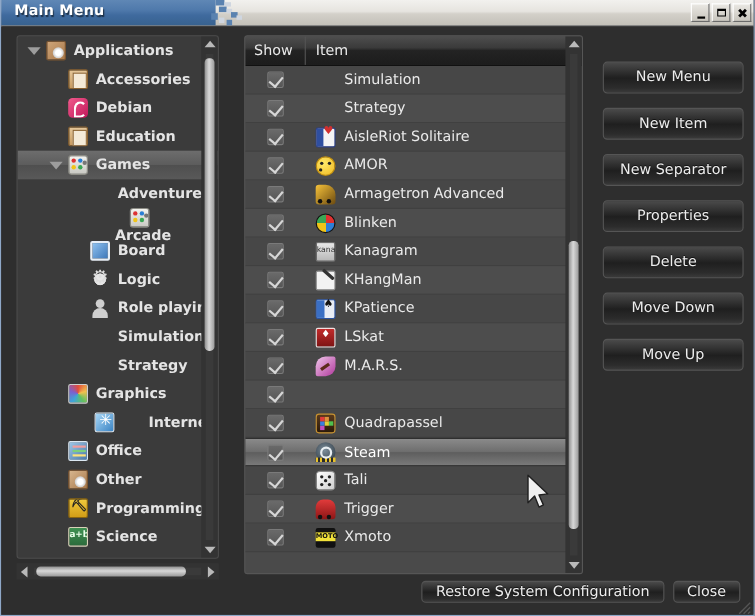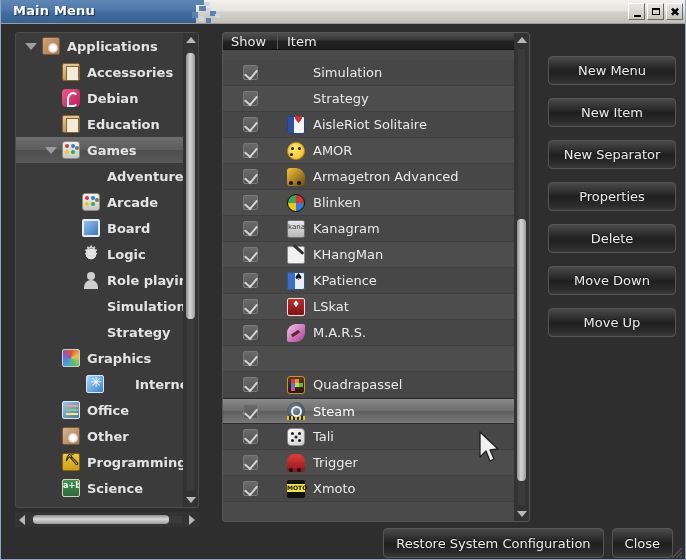--- a/index.html
+++ b/index.html
@@ -180,21 +180,21 @@
   
   .list-pane {
     position:absolute; left:220px; top:8px;
     width:308px; height:490px;
     background:#4a4a4a;
     border:1px solid #565656;
     border-radius:3px;
     overflow:hidden;
   }
   .list-head {
-    position:absolute; left:0; top:0; width:308px; height:17px;
+    position:absolute; left:0; top:0; width:308px; height:27px;
     background: linear-gradient(to bottom,#4e4e4e 0%, #3a3a3a 40%, #232323 50%, #1c1c1c 100%);
     display:flex; align-items:flex-start;
     border-bottom:1px solid #111;
   }
   .col-show {
     width:55px; height:100%; display:flex; align-items:center; padding-left:8px;
     color:#e9e9e9; font-size:13px; cursor:pointer;
     border-right:1px solid #555;
   }
   .col-item {
@@ -299,21 +299,21 @@
     cursor:pointer;
     text-shadow:0 -1px 0 rgba(0,0,0,.6);
   }
 
   
   .bottom-btns {
     position:absolute; right:12px; top:504px;
     display:flex; gap:8px; align-items:center;
   }
   .btn-wide {
-    height:30px; padding:0 12px;
+    height:20px; padding:0 12px;
     background: linear-gradient(to bottom,#4a4a4a 0%, #3b3b3b 18%, #1f1f1f 52%, #2c2c2c 85%, #3a3a3a 100%);
     border:1px solid #555; border-radius:4px;
     color:#ededed; font-size:13px;
     display:flex; align-items:center; justify-content:center;
     cursor:pointer; white-space:nowrap;
     text-shadow:0 -1px 0 rgba(0,0,0,.6);
   }
 
   
   .cursor { position:absolute; left:477px; top:407px; width:26px; height:34px; pointer-events:none; }
@@ -384,21 +384,21 @@
               <span class="arrow-down"></span>
             </span>
             <span class="ico ic-games"></span>
             <span>Games</span>
           </div>
           <div class="tree-row" style="padding-left: 44px;">
             <span class="tw"></span>
             <span class="ico blank"></span>
             <span>Adventure</span>
           </div>
-          <div class="tree-row" style="padding-left: 44px;">
+          <div class="tree-row" style="padding-left: 44px; flex-direction: column;">
             <span class="tw"></span>
             <span class="ico ic-games"></span>
             <span>Arcade</span>
           </div>
           <div class="tree-row" style="padding-left: 44px;">
             <span class="tw"></span>
             <span class="ico ic-board"></span>
             <span>Board</span>
           </div>
           <div class="tree-row" style="padding-left: 44px;">

